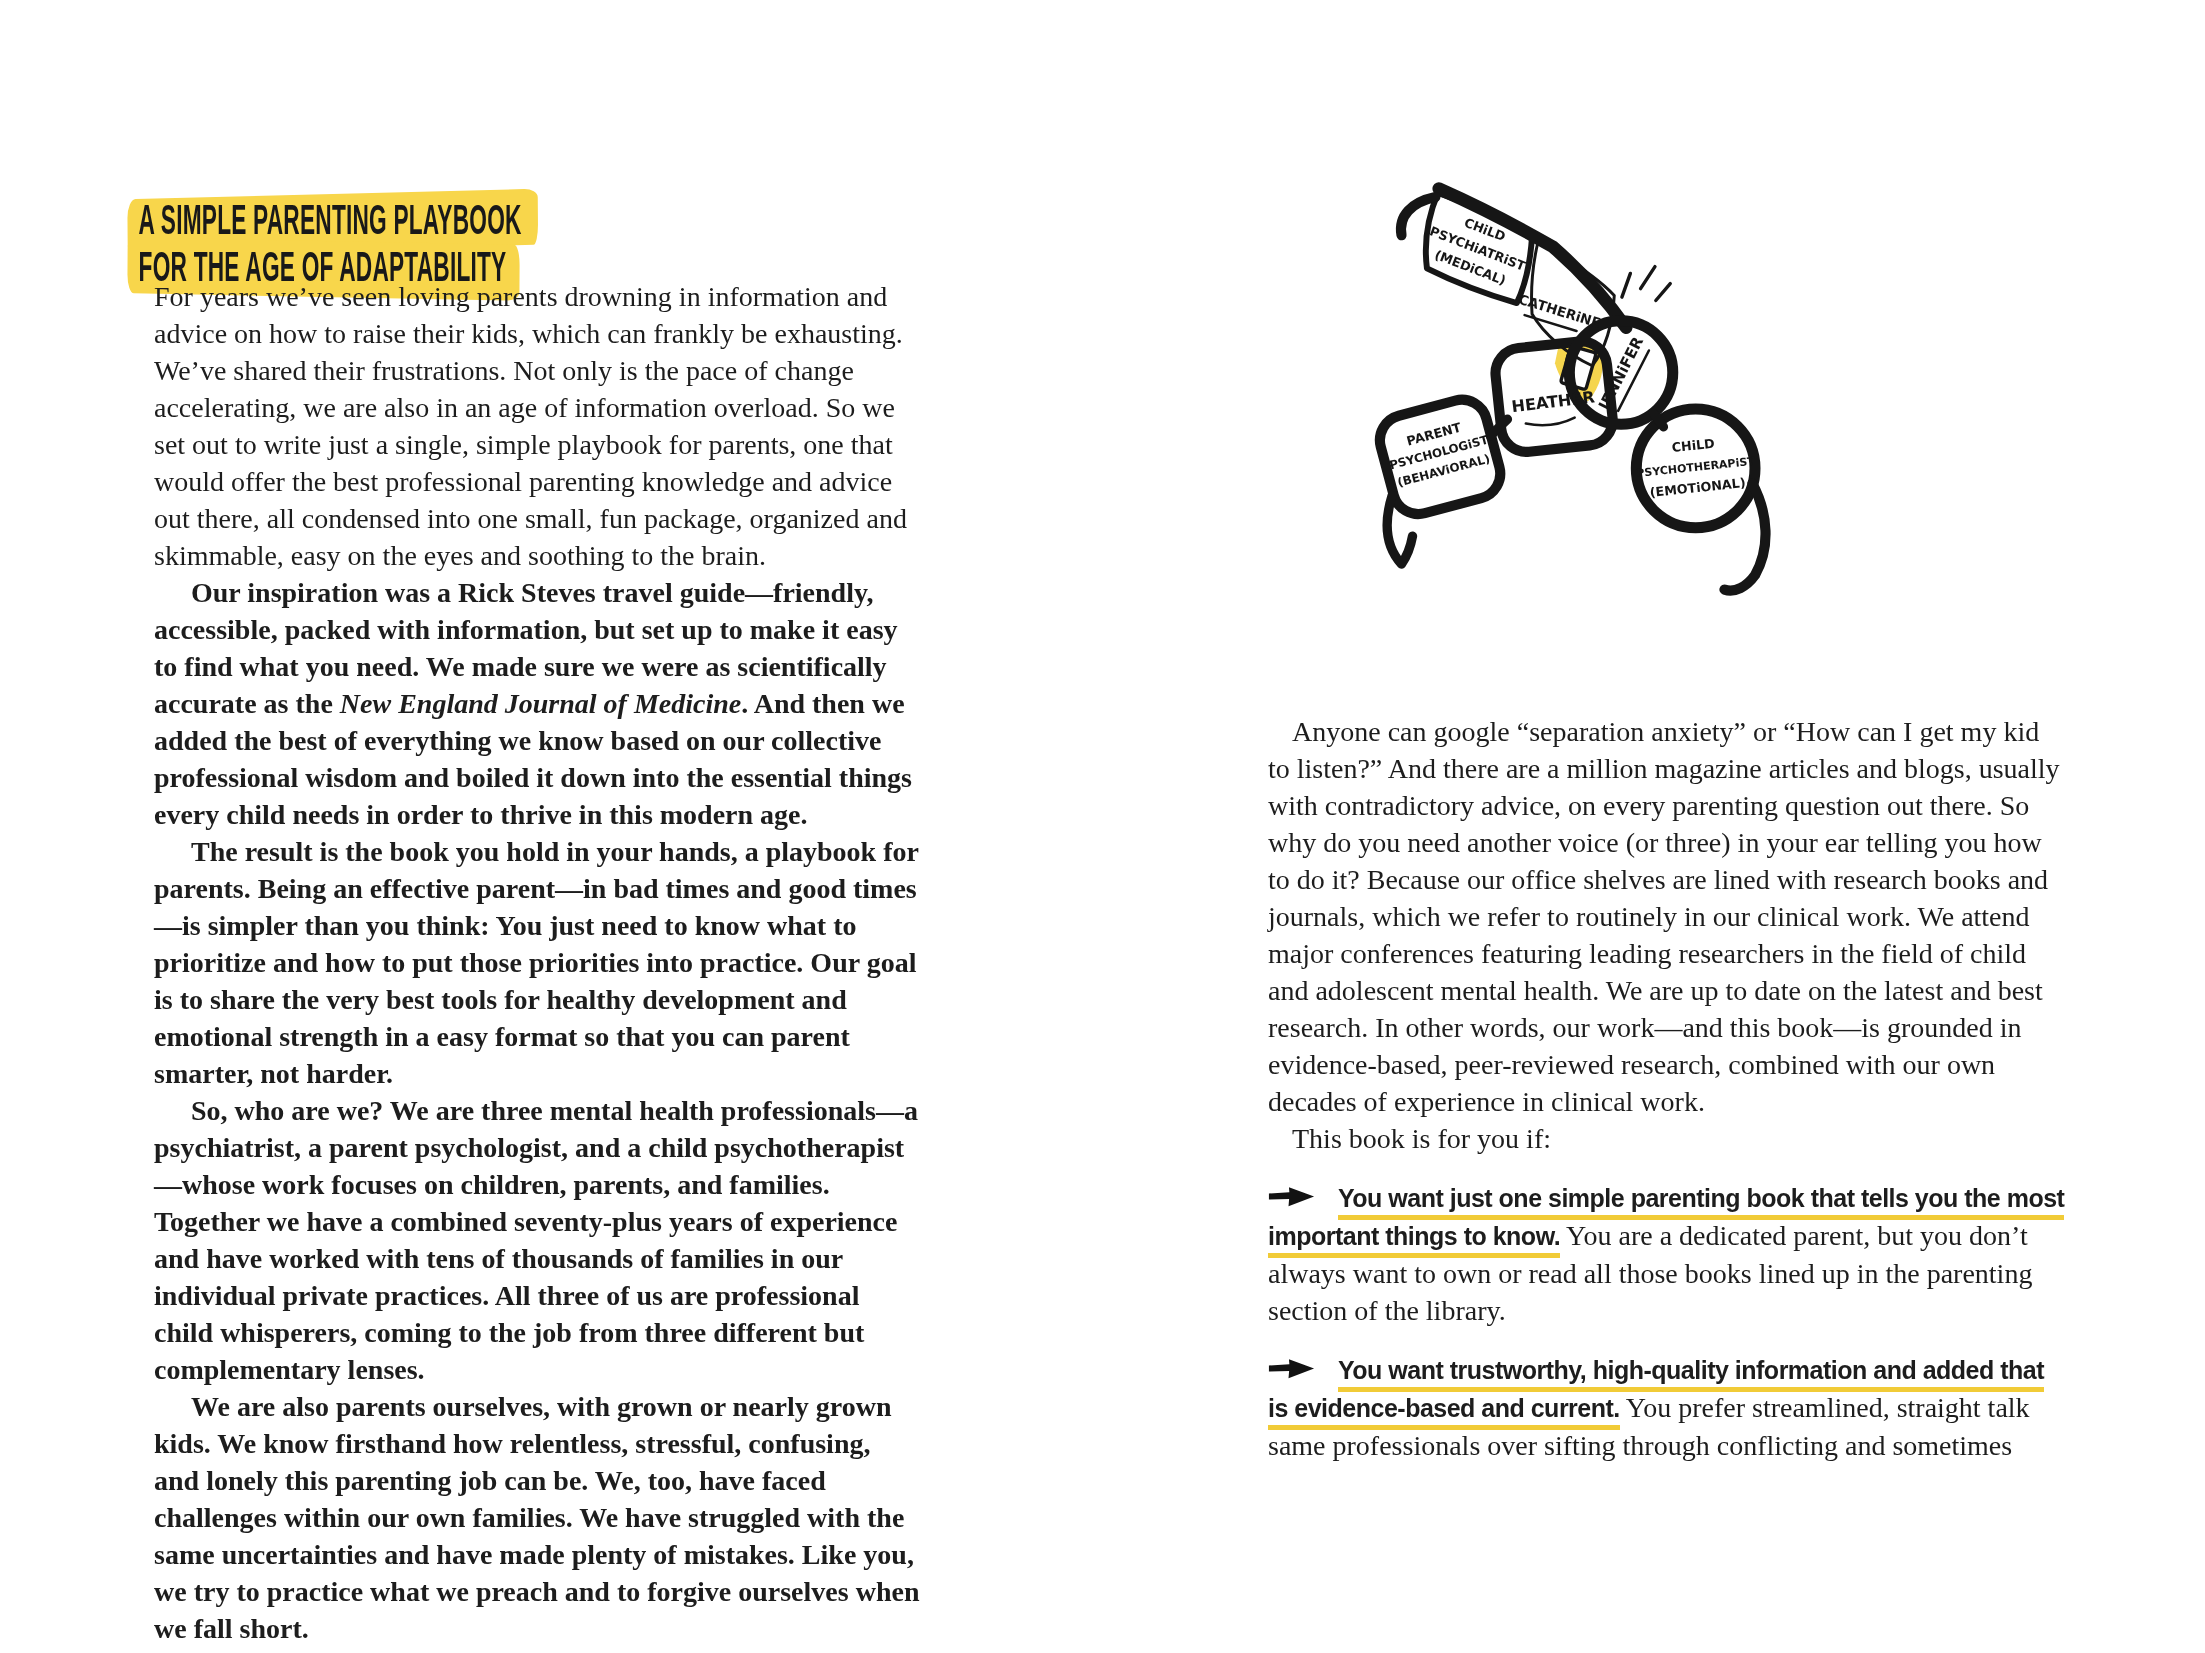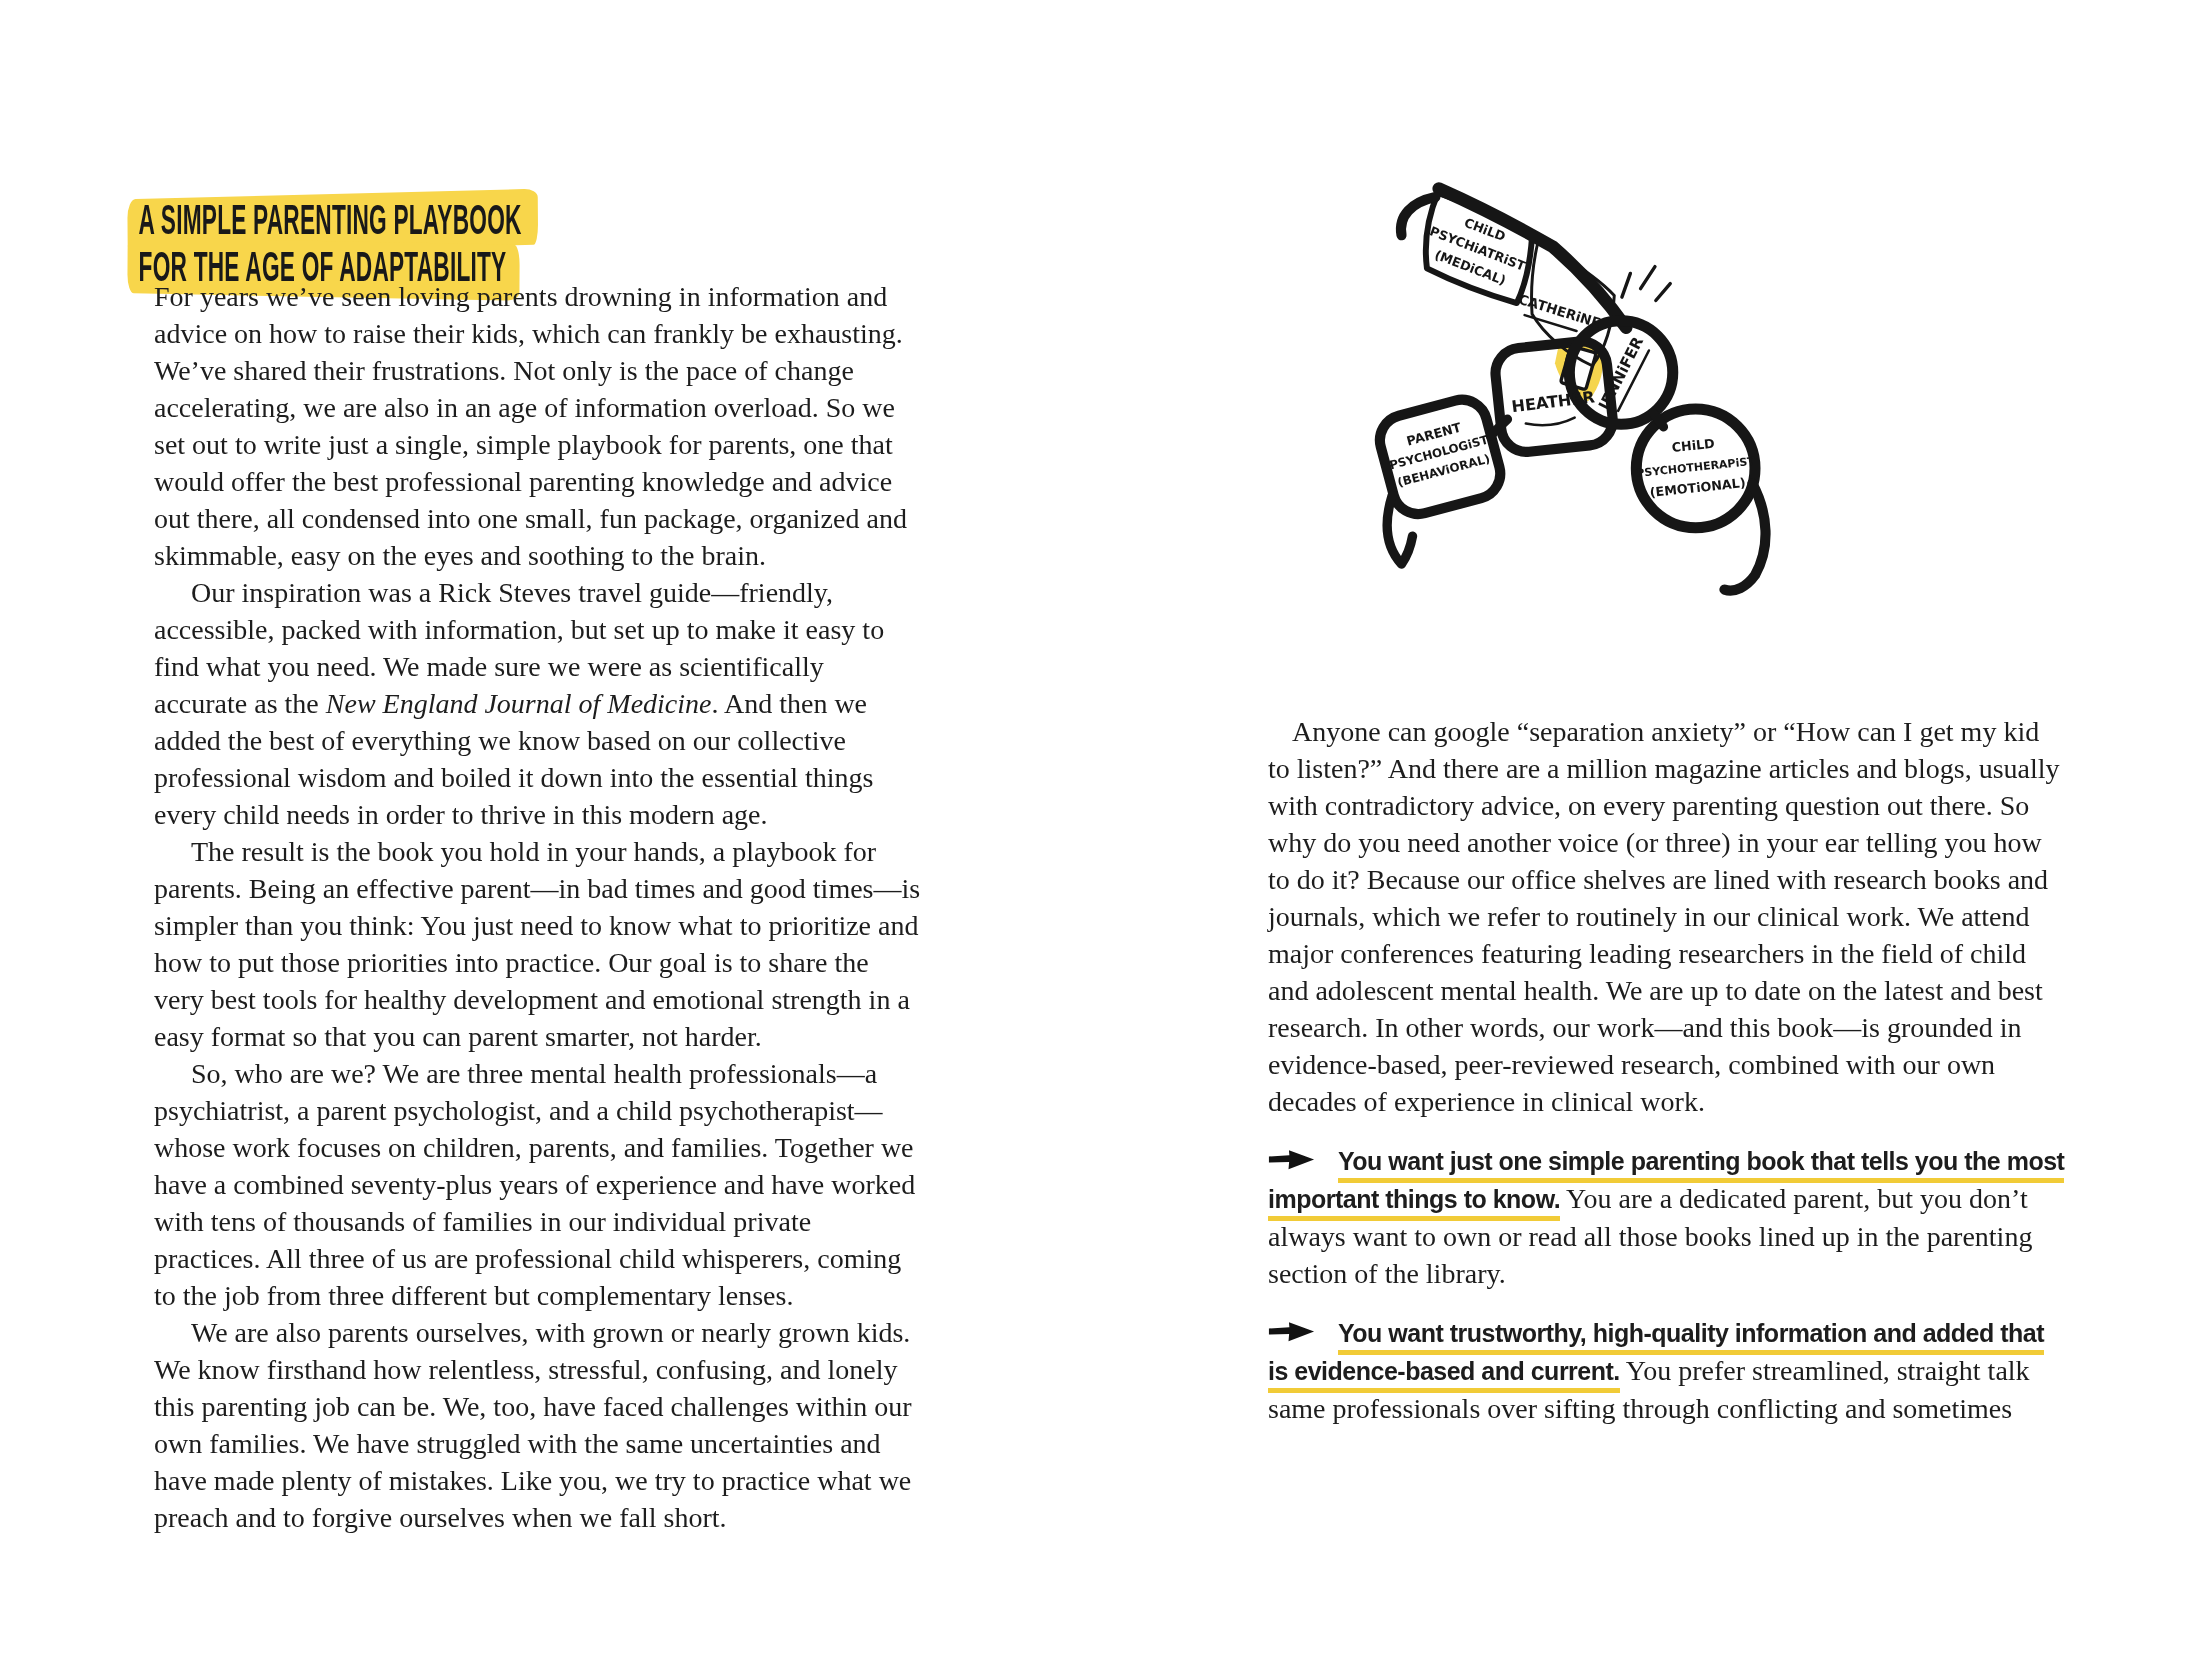--- a/index.html
+++ b/index.html
@@ -28,21 +28,21 @@
   .title-line.l2::before{
     transform:rotate(0.6deg);
     border-radius:22px 10.2px 24px 12px / 10.2px 20.4px 8.5px 18.7px;
     right:-15.3px;
   }
   
   .body-col{position:absolute;font-size:28px;line-height:37px;color:#1d1d1d;}
   .body-left{left:154px;top:244px;width:768px;}
   .body-right{left:1268px;top:679px;width:797px;}
   .body-col p{margin:0;}
-  .body-left p.ind{text-indent:37px;}
+  .body-left p.ind{text-indent:37px;font-weight:bold;}
   .body-right p.ind{text-indent:24px;}
   .ital{font-style:italic;}
   
   .bullet{margin-top:22px !important;}
   .arrow-wrap{display:inline-block;width:47px;height:23px;margin-right:23px;vertical-align:-0.8px;}
   .bullet strong{
     font-family:"Liberation Sans", sans-serif;font-weight:700;
     font-size:25px;letter-spacing:-0.5px;
     border-bottom:5.1px solid #F1CB37;padding-bottom:2.5px;
   }
@@ -144,20 +144,21 @@
         <g transform="rotate(-6 399 372)">
           <text x="399" y="350" font-size="15">CHiLD</text>
           <text x="399" y="375" font-size="13">PSYCHOTHERAPiST</text>
           <text x="399" y="400" font-size="15">(EMOTiONAL)</text>
         </g>
       </g>
     </svg>
 
     <div class="body-col body-right">
       <p class="ind">Anyone can google “separation anxiety” or “How can I get my kid to listen?” And there are a million magazine articles and blogs, usually with contradictory advice, on every parenting question out there. So why do you need another voice (or three) in your ear telling you how to do it? Because our office shelves are lined with research books and journals, which we refer to routinely in our clinical work. We attend major conferences featuring leading researchers in the field of child and adolescent mental health. We are up to date on the latest and best research. In other words, our work—and this book—is grounded in evidence-based, peer-reviewed research, combined with our own decades of experience in clinical work.</p>
+      <p class="ind">This book is for you if:</p>
 
       <p class="bullet"><span class="arrow-wrap"><svg width="47" height="23" viewBox="0 0 55 27">
               <path d="M1 10 L25 8.5 L24.5 2.5 L54 13.5 L24 25 L24.7 16.5 L1 17 Z" fill="#121212"></path>
             </svg></span><strong>You want just one simple parenting book that tells you the most important things to know.</strong><span> You are a dedicated parent, but you don’t always want to own or read all those books lined up in the parenting section of the library.</span></p>
 
       <p class="bullet"><span class="arrow-wrap"><svg width="47" height="23" viewBox="0 0 55 27">
               <path d="M1 10 L25 8.5 L24.5 2.5 L54 13.5 L24 25 L24.7 16.5 L1 17 Z" fill="#121212"></path>
             </svg></span><strong>You want trustworthy, high-quality information and added that is evidence-based and current.</strong><span> You prefer streamlined, straight talk same professionals over sifting through conflicting and sometimes</span></p>
     </div>
 

